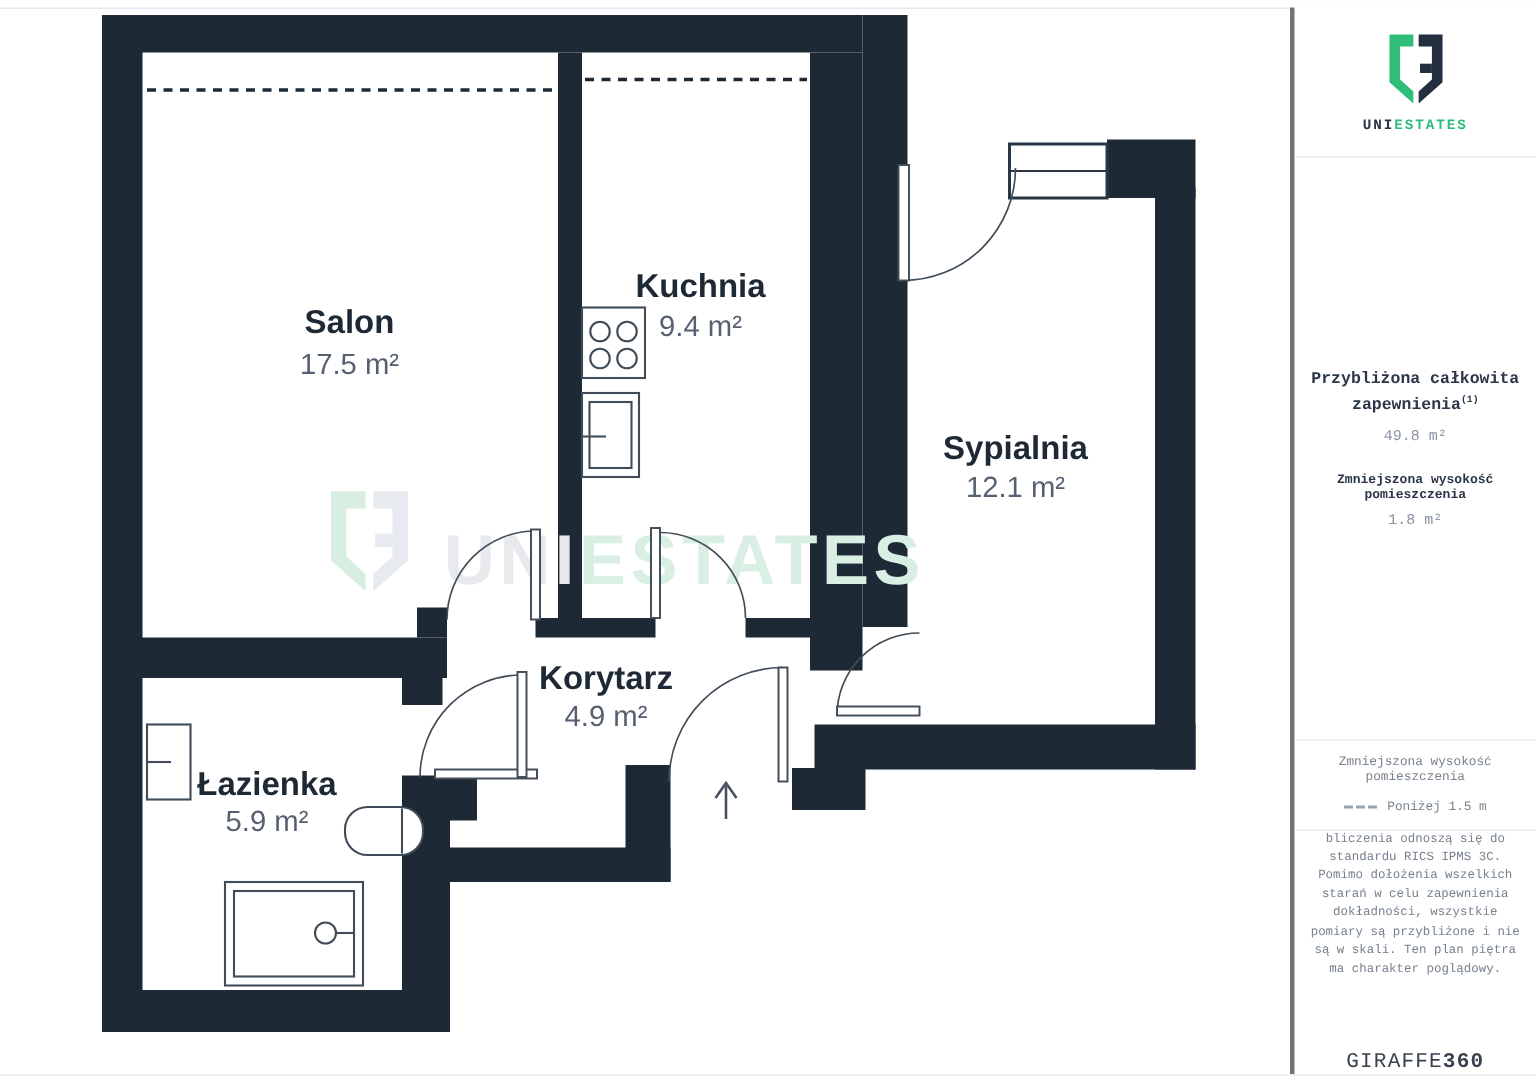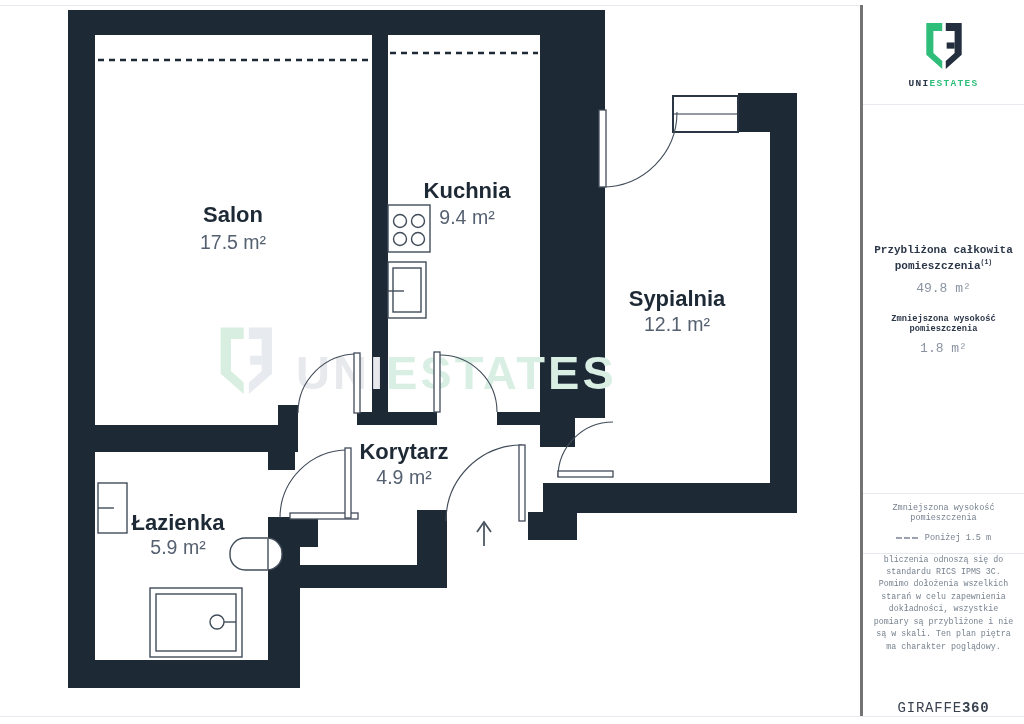--- a/index.html
+++ b/index.html
@@ -15,21 +15,21 @@
           justify-content:center;text-align:center;border-bottom:1px solid #e7eaee;}
   .sec-logo{height:102px;}
   .sec-summary{height:395px;}
   .sec-note{height:50px;}
   .sec-legend{height:60px;}
   .sec-disclaimer{flex:1;border-bottom:none;justify-content:center;gap:36px;}
   .logo-text{margin-top:7px;font-size:9.5px;font-weight:700;letter-spacing:1.3px;}
   .logo-uni{color:#283447;} .logo-estates{color:#2fbe7a;}
   .sum-main{font-size:11px;font-weight:700;color:#2b3648;line-height:1.4;}
   .sum-main sup{font-size:6.5px;}
-  .sum-value{font-size:13px;color:#8a93a2;margin-top:7px;}
+  .sum-value{font-size:10px;color:#8a93a2;margin-top:7px;}
   .sum-sub{font-size:8.7px;font-weight:700;color:#2b3648;margin-top:18px;width:150px;}
   .note-text{font-size:8.5px;color:#77828f;width:150px;}
   .legend-title{font-size:8.5px;color:#77828f;width:150px;}
   .legend-row{margin-top:10px;font-size:8.5px;color:#77828f;display:flex;align-items:center;gap:7px;}
   .dash-glyph{display:inline-block;width:22px;border-top:2px dashed #9aa3ae;}
   .disclaimer-text{font-size:8.3px;color:#77828f;line-height:1.5;width:148px;margin:0;}
   .brand{margin-top:11px;font-size:14px;color:#39424e;letter-spacing:0.8px;}
   .brand .b360{font-weight:700;}
   
   .wall{fill:#1e2936;}
@@ -183,21 +183,21 @@
         <path d="M24,2 H6 V38 L24,54 V45 L14,36 V11 H24 Z" fill="#2fbe7a"></path>
         <path d="M28,2 H46 V38 L28,54 V45 L38,36 V11 H28 Z" fill="#232f3f"></path>
         <rect x="29" y="24" width="9" height="7" fill="#232f3f"></rect>
       </svg>
       <div class="logo-text"><span class="logo-uni">UNI</span><span class="logo-estates">ESTATES</span></div>
     </section>
 
     <section class="sb-sec sec-summary">
       <div class="sum-main">
         <span>Przybliżona całkowita</span><br>
-        <span>pomieszczenia</span><sup>(1)</sup>
+        <span>zapewnienia</span><sup>(1)</sup>
       </div>
       <div class="sum-value">49.8 m²</div>
       <div class="sum-sub">Zmniejszona wysokość pomieszczenia</div>
       <div class="sum-value">1.8 m²</div>
     </section>
 
 
     <section class="sb-sec sec-legend">
       <div class="legend-title">Zmniejszona wysokość pomieszczenia</div>
       <div class="legend-row">

